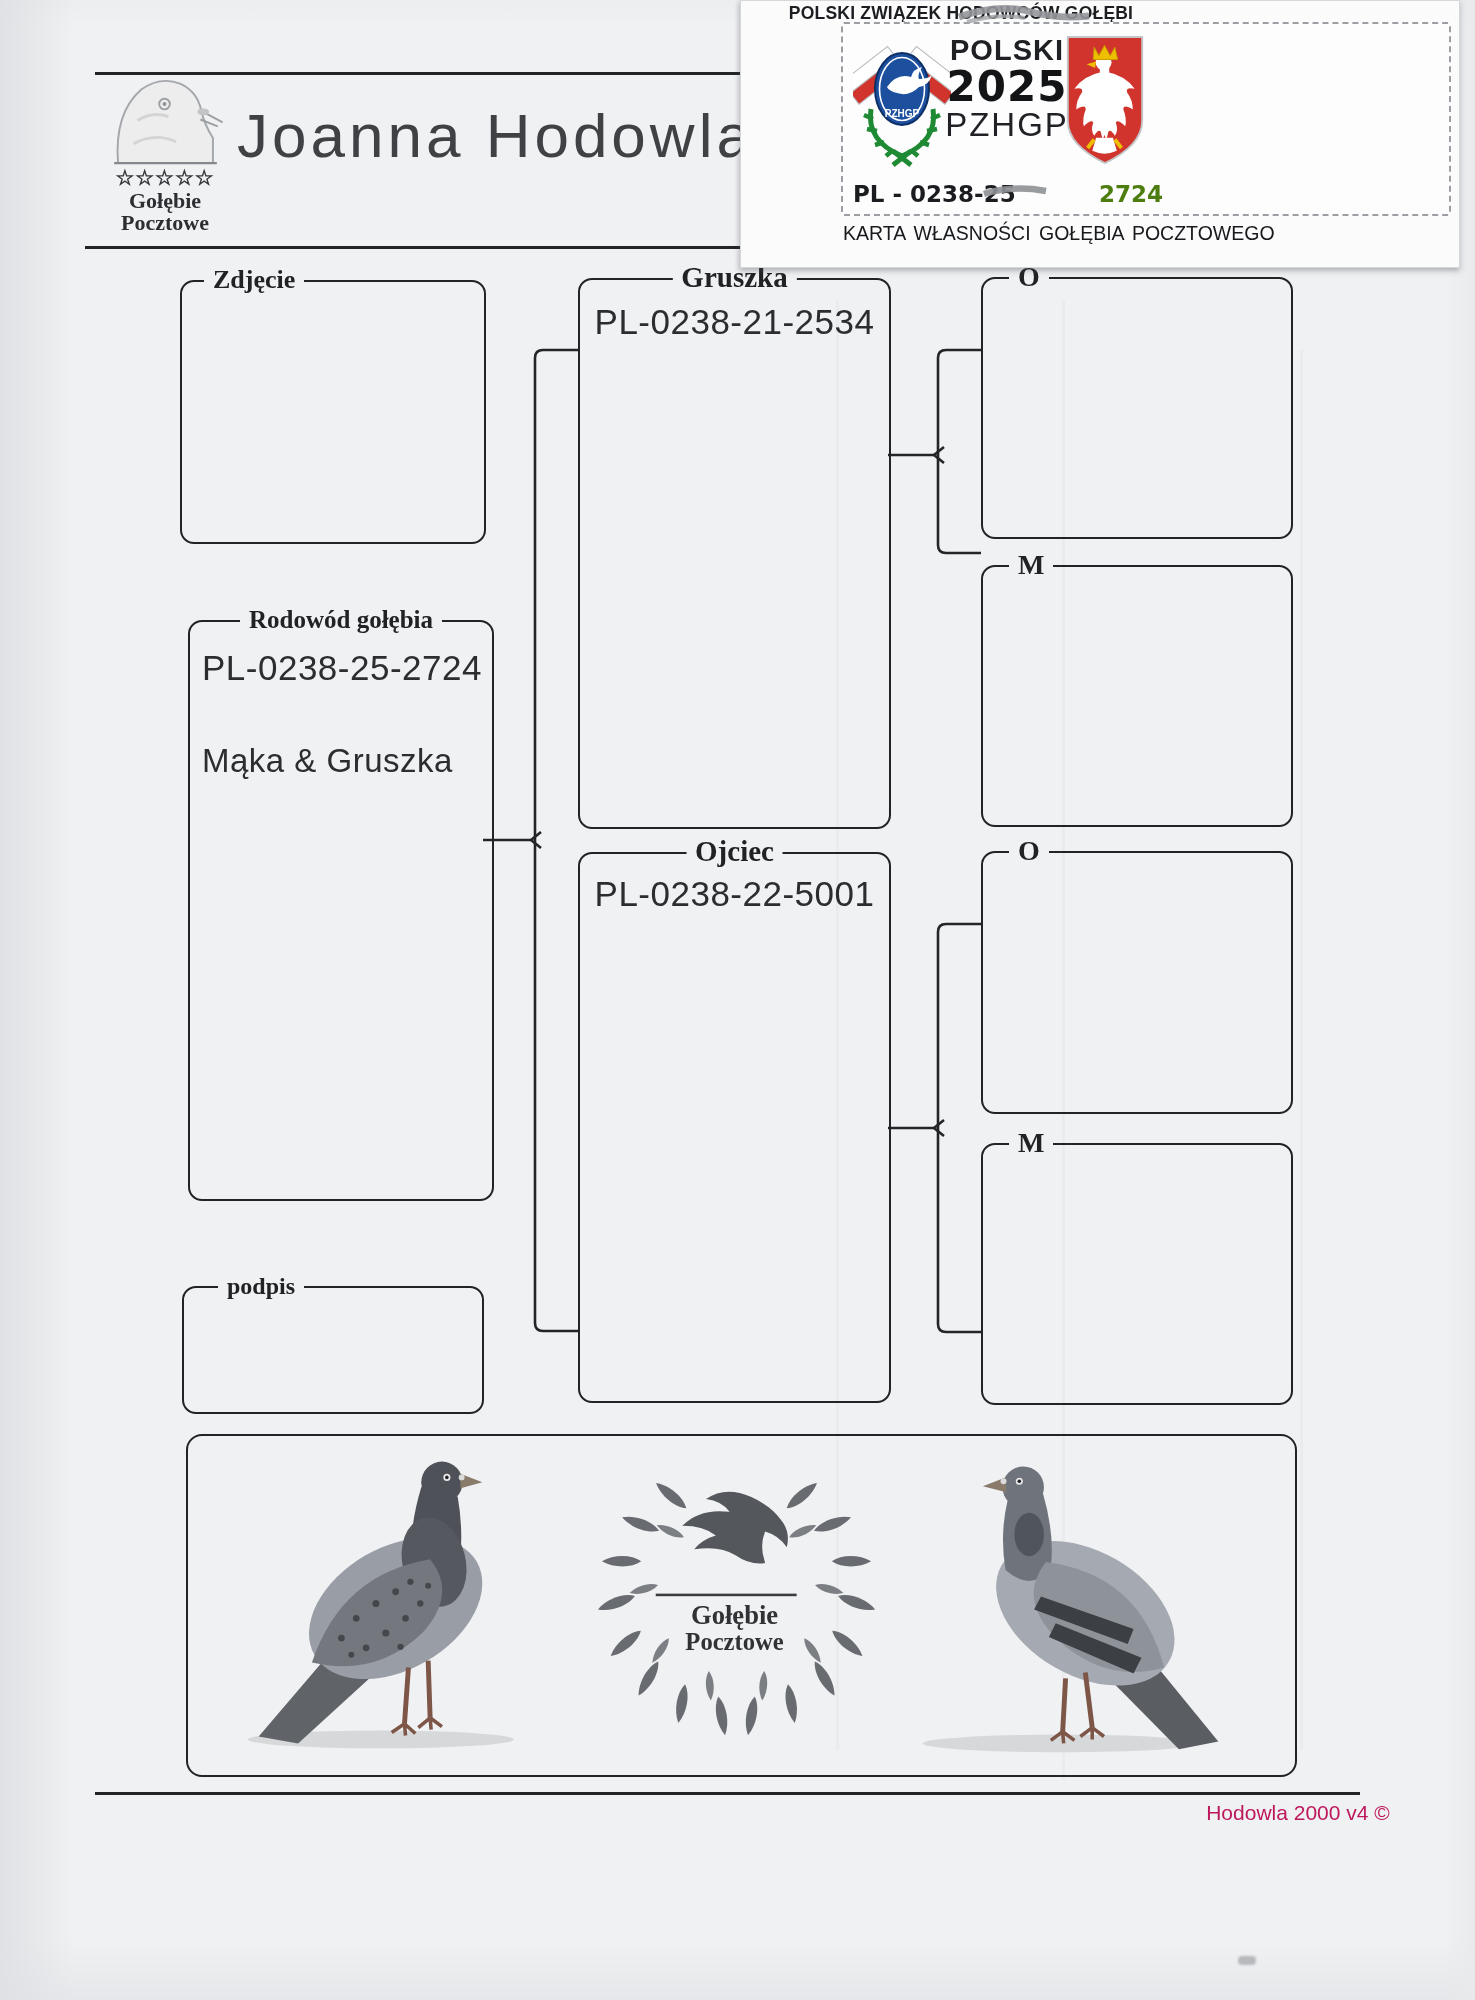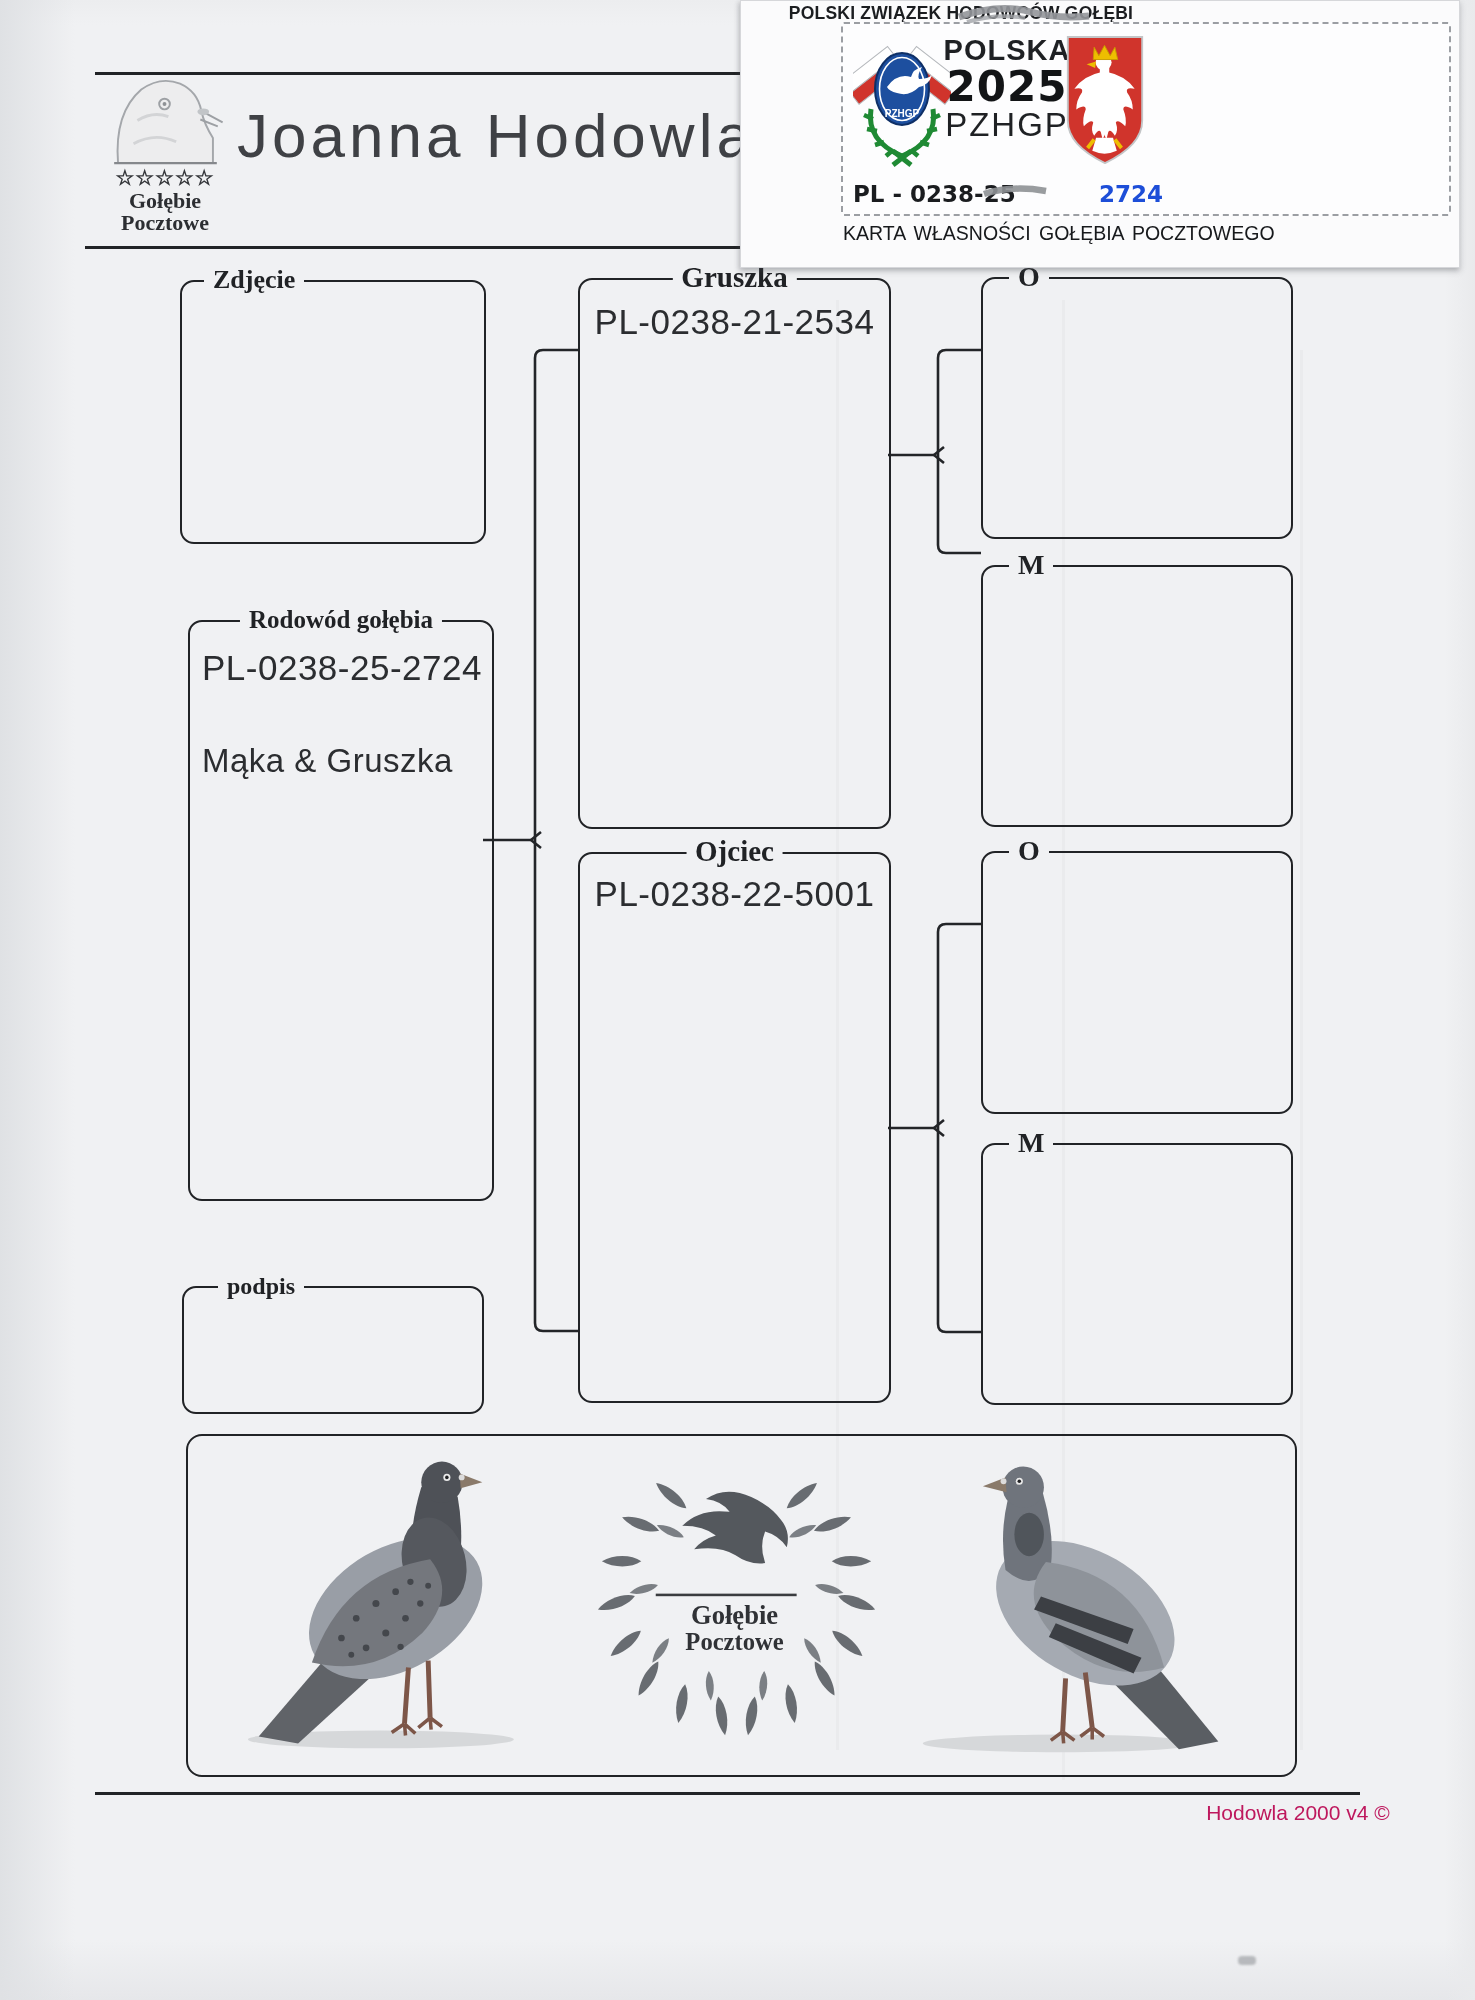--- a/index.html
+++ b/index.html
@@ -29,21 +29,21 @@
                 font-size:17.5px;color:#1b1d20;letter-spacing:.2px;}
   .ring-label{position:absolute;left:100px;top:21px;width:606px;height:190px;border:2px dashed #9b9ea3;
               background:#fdfdfe;border-radius:3px;}
   .sticker-center{position:absolute;left:78px;top:12px;width:172px;text-align:center;line-height:1.02;}
   .st-country{font-size:29px;font-weight:bold;color:#1e2023;letter-spacing:1px;}
   .st-year{font-family:"DejaVu Sans",sans-serif;font-size:42px;font-weight:bold;color:#121416;letter-spacing:1px;}
   .st-org{font-size:33px;color:#1f2124;letter-spacing:2px;}
   .st-ringpfx{position:absolute;left:10px;bottom:7px;font-family:"DejaVu Sans",sans-serif;
               font-weight:bold;font-size:23px;color:#1a1c1f;}
   .st-serial{position:absolute;left:256px;bottom:7px;font-family:"DejaVu Sans",sans-serif;
-             font-weight:bold;font-size:23px;color:#1d4ed8;}
+             font-weight:bold;font-size:23px;color:#4d7c0f;}
   .st-card-title{position:absolute;left:102px;top:221px;width:314px;text-align:center;font-size:19.5px;
                  color:#17191c;word-spacing:3px;white-space:nowrap;}
   .conn{position:absolute;inset:0;z-index:2;}
   .credit{position:absolute;left:1192px;top:1801px;width:212px;text-align:center;font-size:21px;color:#be185d;z-index:2;}
   .mark{position:absolute;background:#9b9ea2;border-radius:4px;opacity:.65;z-index:1;filter:blur(1px);}
 </style>
 </head>
 <body>
 
 <div class="page">
@@ -91,21 +91,21 @@
         <path d="M34 58 q10 -14 24 -10 q2 -8 11 -10 q-5 8 -3 12 q9 0 13 -4 q-3 10 -13 12 q-10 10 -22 6 q-8 -2 -10 -6 z" fill="#ffffff"></path>
         <text x="49" y="88" font-size="10" font-weight="bold" fill="#ffffff" text-anchor="middle" font-family="Liberation Sans, sans-serif">PZHGP</text>
         <g stroke="#1f8a34" fill="none">
           <path d="M18 80 Q13 112 49 127 M80 80 Q85 112 49 127" stroke-width="5"></path>
           <path d="M20 90 l-9 -4 M24 102 l-10 -2 M31 113 l-9 3 M40 121 l-7 6
                    M78 90 l9 -4 M74 102 l10 -2 M67 113 l9 3 M58 121 l7 6" stroke-width="4.5"></path>
           <path d="M40 122 l18 14 M58 122 l-18 14" stroke-width="5"></path>
         </g>
       </svg>
       <div class="sticker-center">
-        <div class="st-country">POLSKA</div>
+        <div class="st-country">POLSKI</div>
         <div class="st-year">2025</div>
         <div class="st-org">PZHGP</div>
       </div>
       <svg style="position:absolute;left:222px;top:7px" width="80" height="138" viewBox="0 0 85 140">
         <path d="M3 3 H82 V92 Q82 118 42.5 137 Q3 118 3 92 Z" fill="#d0342c" stroke="#c3c5c7" stroke-width="2"></path>
         <path d="M40 40 Q20 44 10 58 Q20 56 18 62 Q12 70 12 80 Q22 74 22 80 Q18 90 20 98 Q28 90 30 94 Q27 103 31 108 Q36 100 38 104 L40 112 Q46 100 44 88 L44 52 Z" fill="#ffffff"></path>
         <path d="M44 40 Q64 44 74 58 Q64 56 66 62 Q72 70 72 80 Q62 74 62 80 Q66 90 64 98 Q56 90 54 94 Q57 103 53 108 Q48 100 46 104 L44 112 Q38 100 40 88 Z" fill="#ffffff"></path>
         <ellipse cx="42" cy="72" rx="10" ry="26" fill="#ffffff"></ellipse>
         <rect x="37" y="34" width="10" height="18" fill="#ffffff"></rect>
         <circle cx="41" cy="30" r="8.5" fill="#ffffff"></circle>

